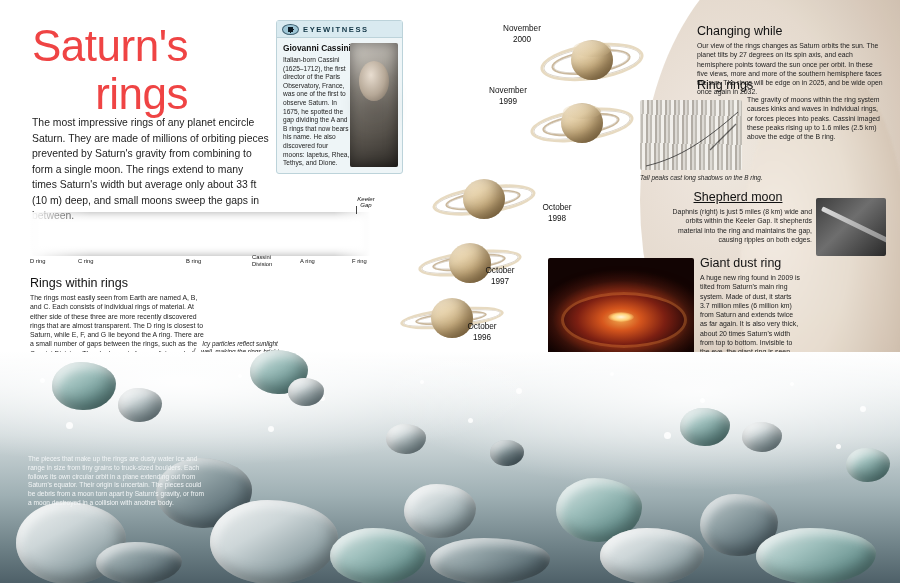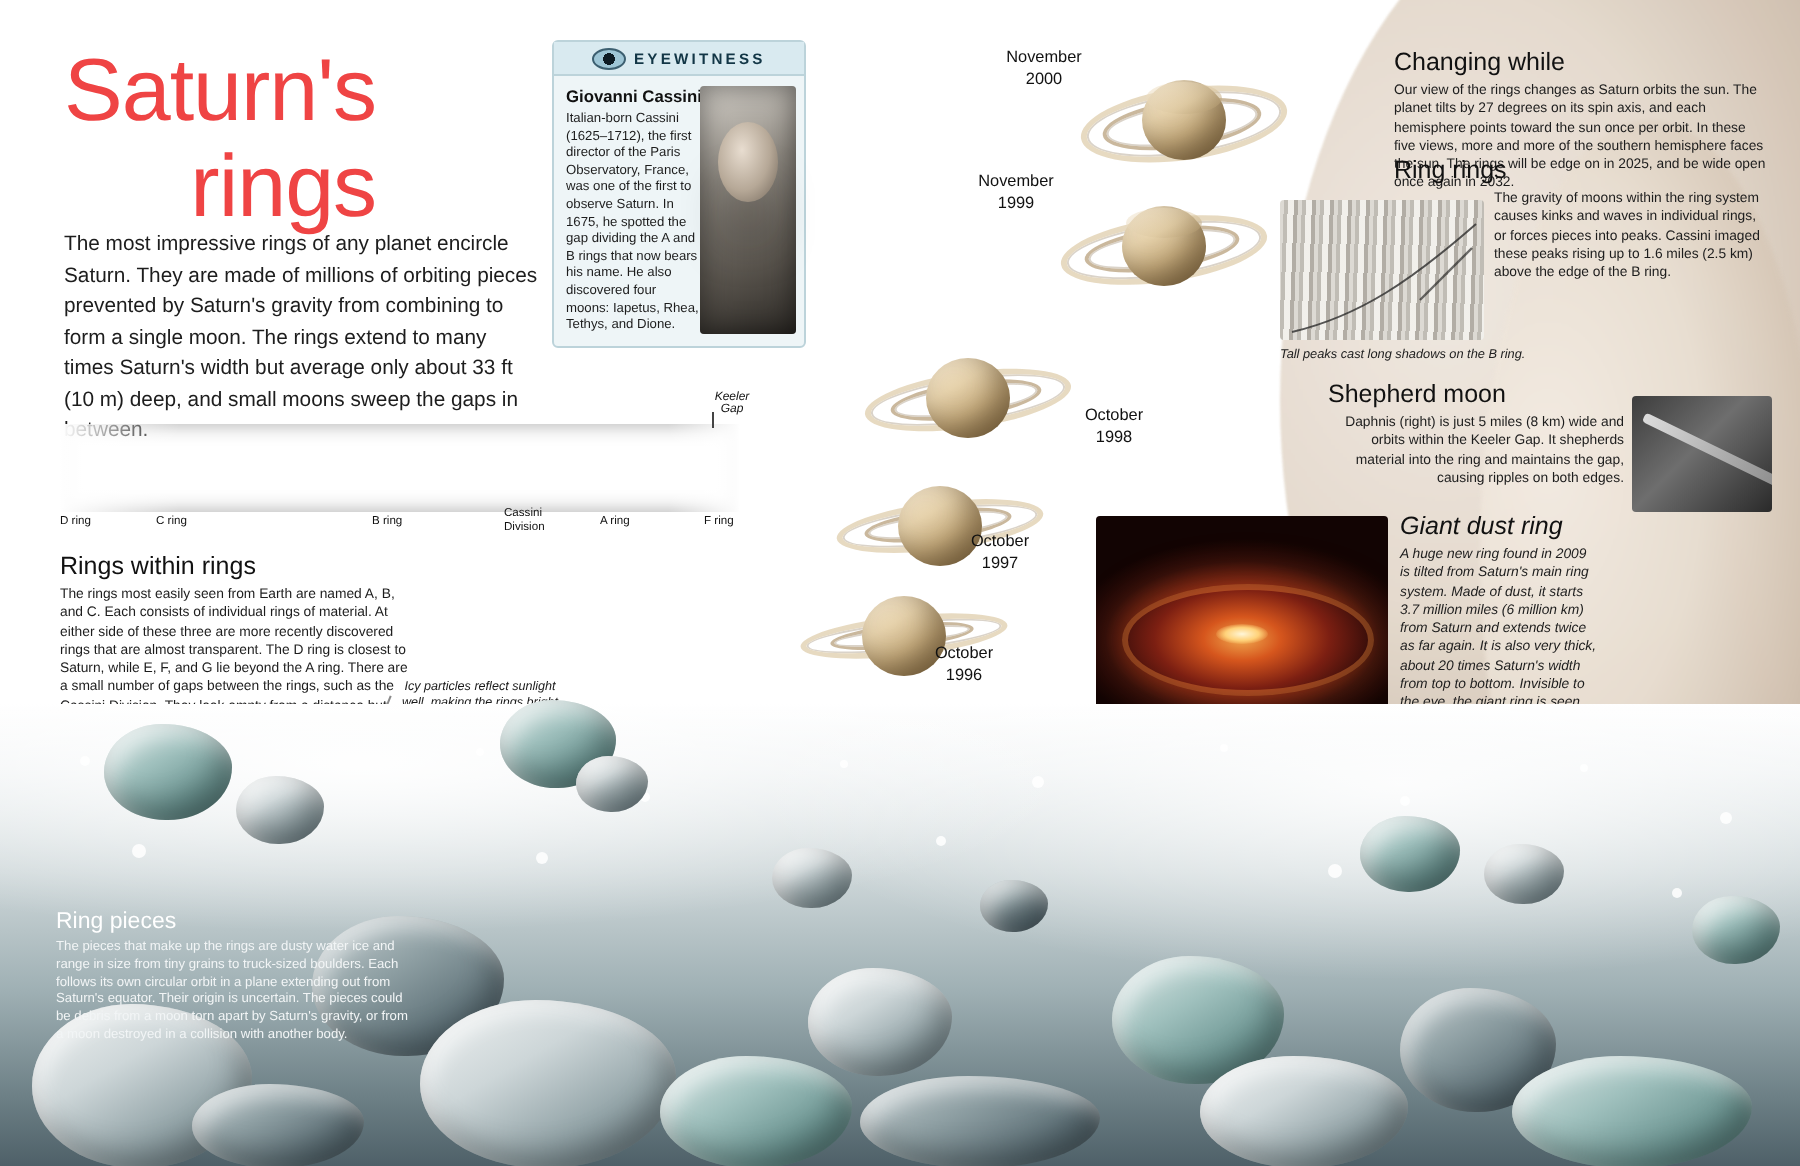--- a/index.html
+++ b/index.html
@@ -61,21 +61,21 @@
     font-size:10.4px;line-height:15.5px;color:#1d1d1d;
   }
 
   
   .eyewitness{
     position:absolute;left:276px;top:20px;width:125px;height:152px;
     background:#eef5f7;border:1px solid #bcd3da;border-radius:3px;
   }
   .eyewitness .hdr{
     height:16px;background:#d9eaf0;border-bottom:1px solid #bcd3da;
-    display:flex;align-items:center;gap:4px;padding:0 19px;
+    display:flex;align-items:center;gap:4px;padding:0 5px;
   }
   .eyewitness .hdr .eye{
     width:15px;height:9px;border-radius:50%;
     background:radial-gradient(circle at 50% 50%, #0d1b24 0 3px, #9ec6d6 3px 100%);
     border:1px solid #3c5f70;
   }
   .eyewitness .hdr .label{
     font-size:7.6px;letter-spacing:1.6px;color:#123646;font-weight:bold;
   }
   .eyewitness .body{padding:5px 6px 0 6px;}
@@ -278,29 +278,29 @@
     </svg>
   </div>
   <div class="sec" style="left:697px;top:78px;width:186px;">
     <h3>Ring rings</h3>
     <p style="margin-left:50px;width:136px;">The gravity of moons within the ring system causes kinks and waves in individual rings, or forces pieces into peaks. Cassini imaged these peaks rising up to 1.6 miles (2.5 km) above the edge of the B ring.</p>
   </div>
   <div class="cap-it" style="position:absolute;left:640px;top:174px;width:210px;">Tall peaks cast long shadows on the B ring.</div>
 
   <div class="photo photo-shepherd" style="left:816px;top:198px;width:70px;height:58px;"></div>
   <div class="sec" style="left:664px;top:190px;width:148px;">
-    <h3 style="text-align:left;">Shepherd moon</h3>
+    <h3 style="text-align:center;text-decoration:underline;">Shepherd moon</h3>
     <p style="text-align:right;">Daphnis (right) is just 5 miles (8 km) wide and orbits within the Keeler Gap. It shepherds material into the ring and maintains the gap, causing ripples on both edges.</p>
   </div>
 
   <div class="photo photo-dustring" style="left:548px;top:258px;width:146px;height:118px;">
     <div class="glow"></div>
     <div class="core"></div>
   </div>
-  <div class="sec" style="left:700px;top:256px;width:100px;font-style:italic;">
+  <div class="sec" style="left:700px;top:256px;width:100px;">
     <h3>Giant dust ring</h3>
     <p>A huge new ring found in 2009 is tilted from Saturn's main ring system. Made of dust, it starts 3.7 million miles (6 million km) from Saturn and extends twice as far again. It is also very thick, about 20 times Saturn's width from top to bottom. Invisible to the eye, the giant ring is seen here in infrared.</p>
   </div>
 
   <div class="ringstrip">
     <div class="fade"></div>
     <div class="fadeR"></div>
   </div>
   <div class="rs-lab it" style="left:346px;top:196px;width:40px;white-space:pre-line;text-align:center;font-size:6px;">Keeler
 Gap</div>
@@ -357,17 +357,16 @@
     <div class="rock" style="left:16px;top:150px;width:110px;height:82px;"></div>
     <div class="rock dark" style="left:96px;top:190px;width:86px;height:42px;"></div>
     <div class="rock teal" style="left:680px;top:56px;width:50px;height:38px;"></div>
     <div class="rock" style="left:742px;top:70px;width:40px;height:30px;"></div>
     <div class="rock teal" style="left:846px;top:96px;width:44px;height:34px;"></div>
     <div class="rock" style="left:386px;top:72px;width:40px;height:30px;"></div>
     <div class="rock dark" style="left:490px;top:88px;width:34px;height:26px;"></div>
   </div>
 
   <div class="ringpieces">
-    <h3>Ring pieces</h3>
     <p>The pieces that make up the rings are dusty water ice and range in size from tiny grains to truck-sized boulders. Each follows its own circular orbit in a plane extending out from Saturn's equator. Their origin is uncertain. The pieces could be debris from a moon torn apart by Saturn's gravity, or from a moon destroyed in a collision with another body.</p>
   </div>
 
 </div>
 
 </body></html>

